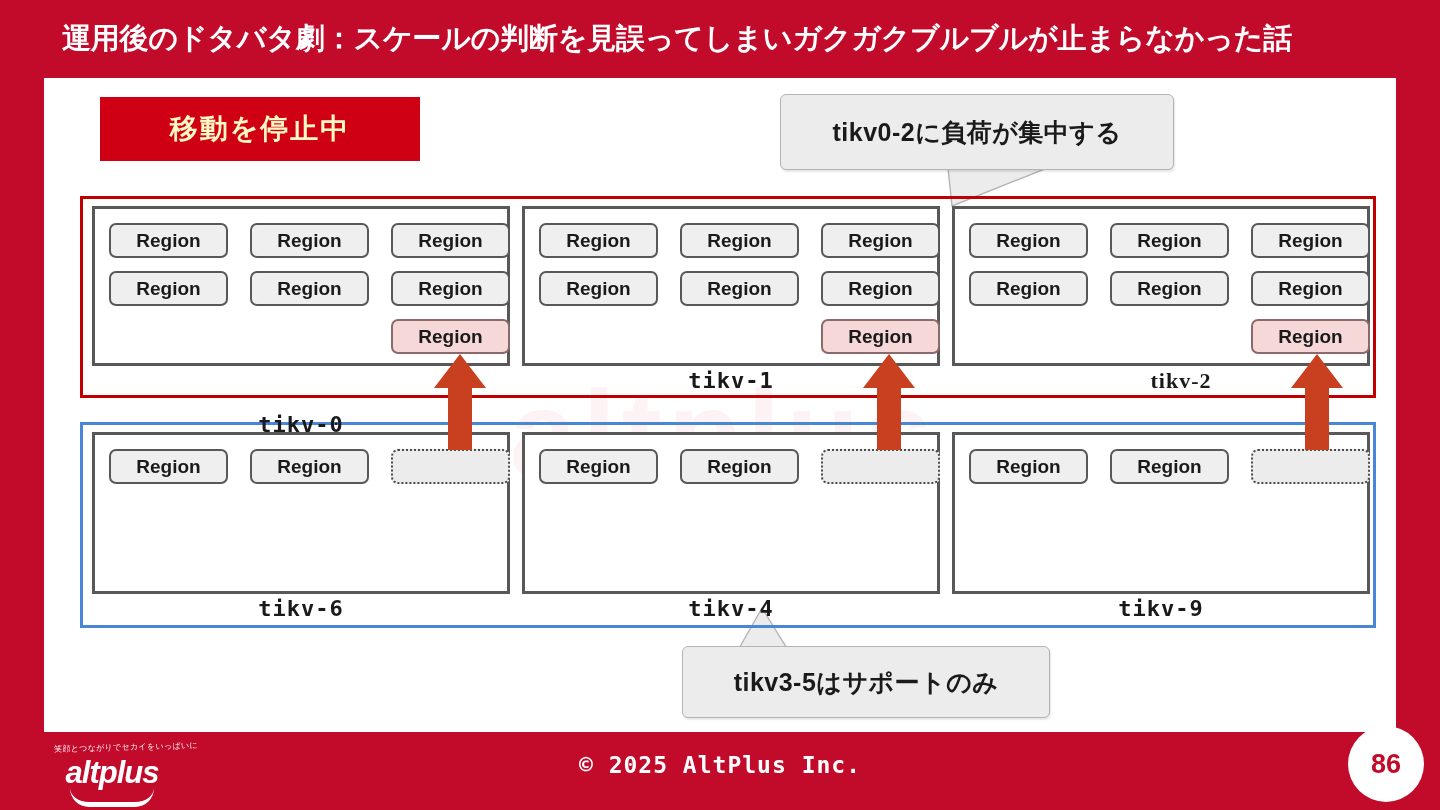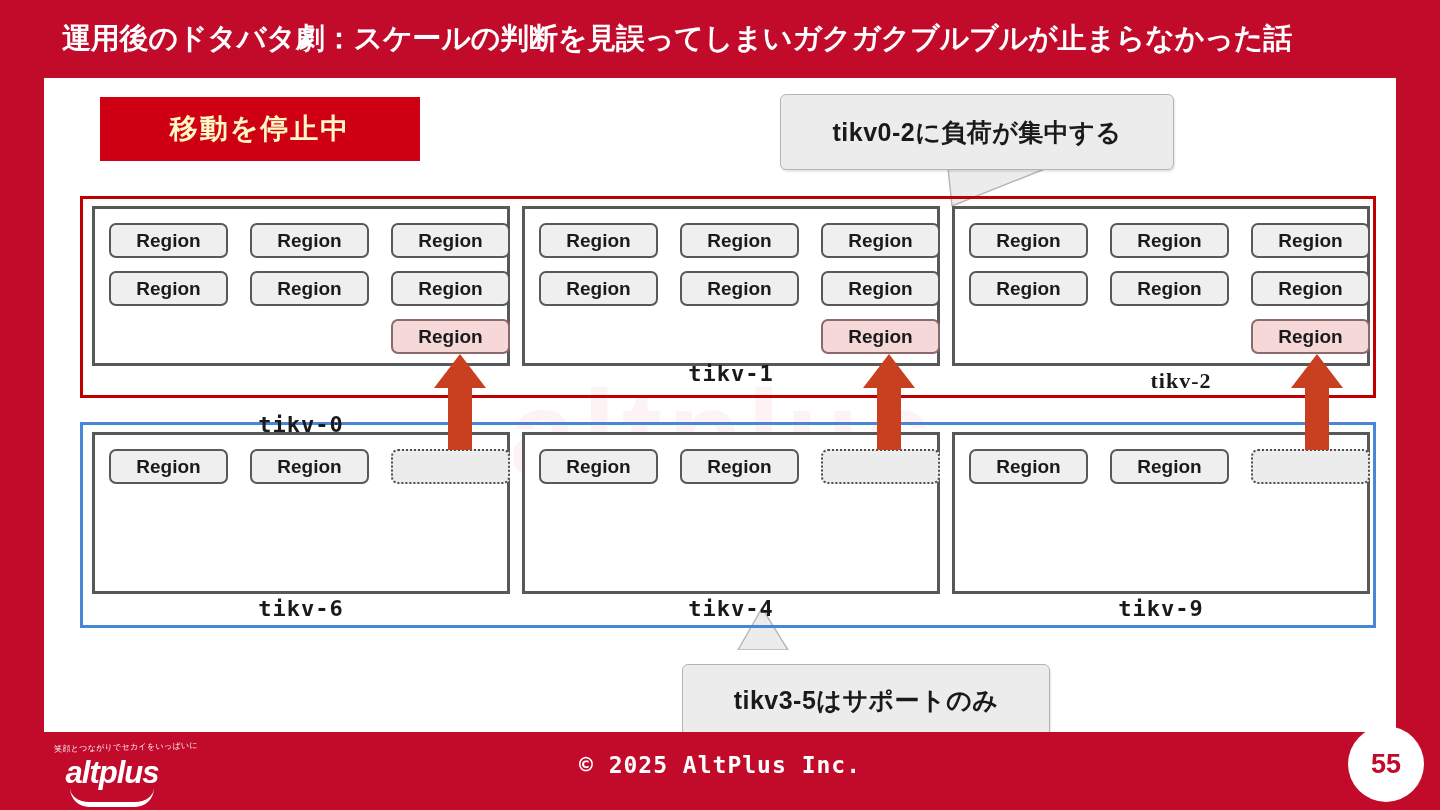--- a/index.html
+++ b/index.html
@@ -101,21 +101,20 @@
     left: 736px;
     top: 16px;
     width: 392px;
     height: 74px;
   }
   #callout-bottom {
     left: 638px;
     top: 568px;
     width: 366px;
     height: 70px;
-    margin-top: 18px;
   }
   .callout-tail {
     position: absolute;
     pointer-events: none;
   }
   #callout-top-tail {
     left: 900px;
     top: 88px;
     width: 200px;
     height: 42px;
@@ -342,21 +341,21 @@
             <div class="region">Region</div>
             <div class="region">Region</div>
             <div class="region">Region</div>
           </div>
           <div class="region-row" style="top: 110px;">
             <div class="region spacer"></div>
             <div class="region spacer"></div>
             <div class="region highlight">Region</div>
           </div>
         </div>
-        <div class="node-label" style="left: 478px; top: 283px; width: 418px;">tikv-1</div>
+        <div class="node-label" style="left: 478px; top: 290px; width: 418px;">tikv-1</div>
         <div class="node" style="left: 908px; top: 128px; width: 418px; height: 160px;">
           <div class="region-row" style="top: 14px;">
             <div class="region">Region</div>
             <div class="region">Region</div>
             <div class="region">Region</div>
           </div>
           <div class="region-row" style="top: 62px;">
             <div class="region">Region</div>
             <div class="region">Region</div>
             <div class="region">Region</div>
@@ -409,15 +408,15 @@
   <div class="footer-band"></div>
 
   <div class="logo">
     <div class="logo-tagline">笑顔とつながりでセカイをいっぱいに</div>
     <div class="logo-word">altplus</div>
     <div class="logo-swoosh"></div>
   </div>
 
   <div class="copyright">© 2025 AltPlus Inc.</div>
 
-  <div class="page-number">55</div>
+  <div class="page-number">86</div>
 
 </div>
 
 </body></html>

